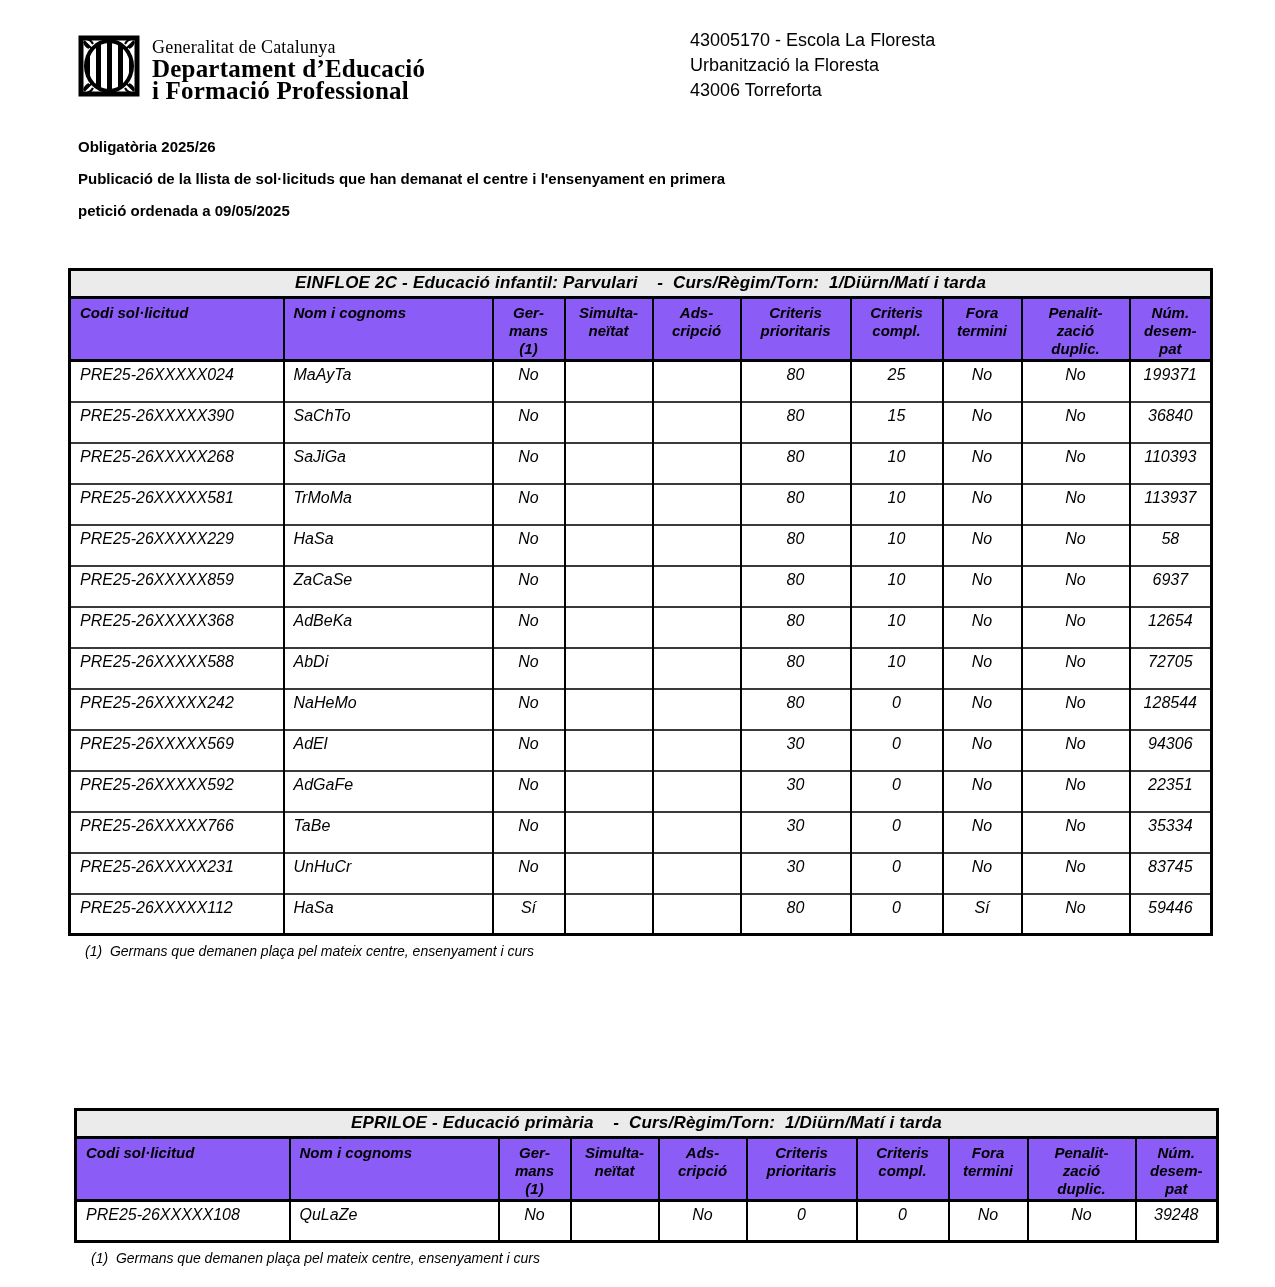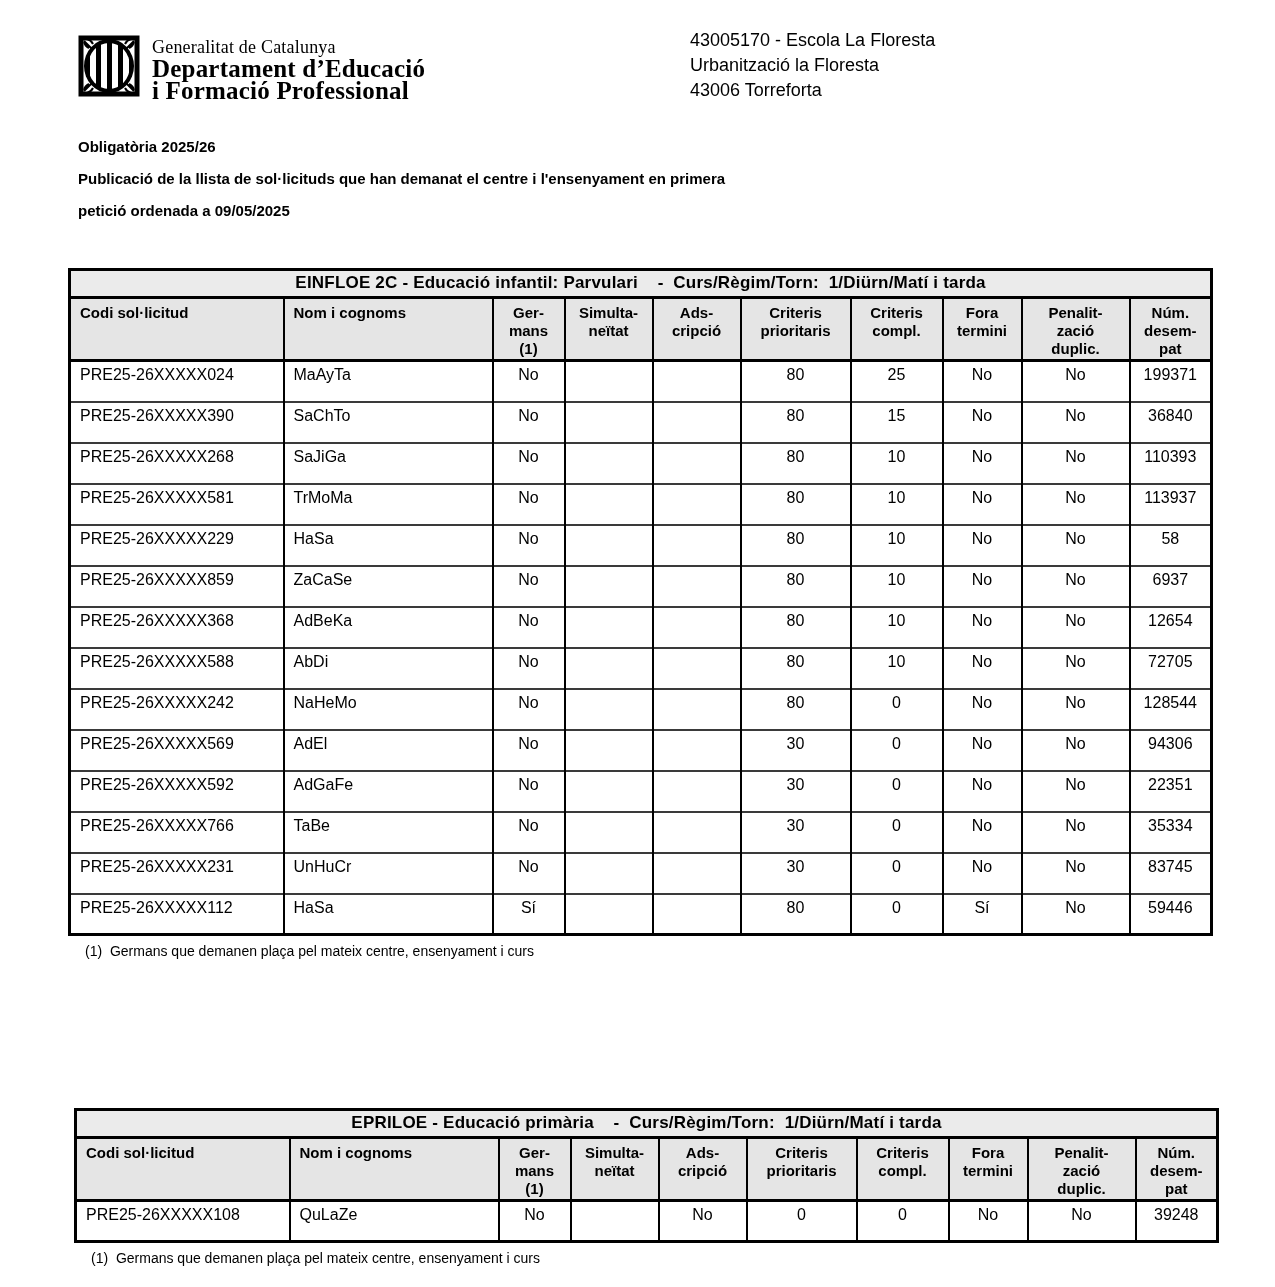--- a/index.html
+++ b/index.html
@@ -16,35 +16,35 @@
   .brand-text{margin-left:12px;margin-top:3px;line-height:22px;font-family:Liberation Serif, serif;}
   .brand-line1{font-size:18px;font-weight:400;letter-spacing:.2px;}
   .brand-line2,.brand-line3{font-size:25px;font-weight:700;letter-spacing:.2px;}
 
   .school-block{position:absolute;left:690px;top:28px;font-size:18px;line-height:25px;}
 
   
   .heading{position:absolute;left:78px;top:131px;font-size:15px;font-weight:700;line-height:32px;}
 
   
-  .tbl-wrap{position:absolute;left:68px;width:922px;}
+  .tbl-wrap{position:absolute;left:68px;width:922px;font-style:italic;}
   .t1{top:268px;}
   .t2{top:1108px;padding-left:6px;}
   table{
     border-collapse:collapse;table-layout:fixed;width:1142px;
     border:3px solid #000;
   }
   td,th{box-sizing:border-box;overflow:hidden;}
   .ttitle{
     background:#ebebeb;text-align:center;font-weight:700;font-size:17px;
     height:28px;border-bottom:3px solid #000;white-space:pre;
     padding:2px 0 0 0;letter-spacing:.2px;
   }
   th{
-    background:#e5e5e5;border-left:2px solid #000;border-right:2px solid #000;
+    background:#8b5cf6;border-left:2px solid #000;border-right:2px solid #000;
     border-bottom:3px solid #000;
     font-size:15px;font-weight:700;vertical-align:top;padding-top:5px;
     height:62px;white-space:pre-line;line-height:18px;text-align:center;
   }
   th.l{text-align:left;padding-left:9px;}
   td{
     border-left:2px solid #000;border-right:2px solid #000;
     border-top:2px solid #3a3a3a;
     font-size:16px;vertical-align:top;padding-top:4px;height:41px;
     text-align:center;

